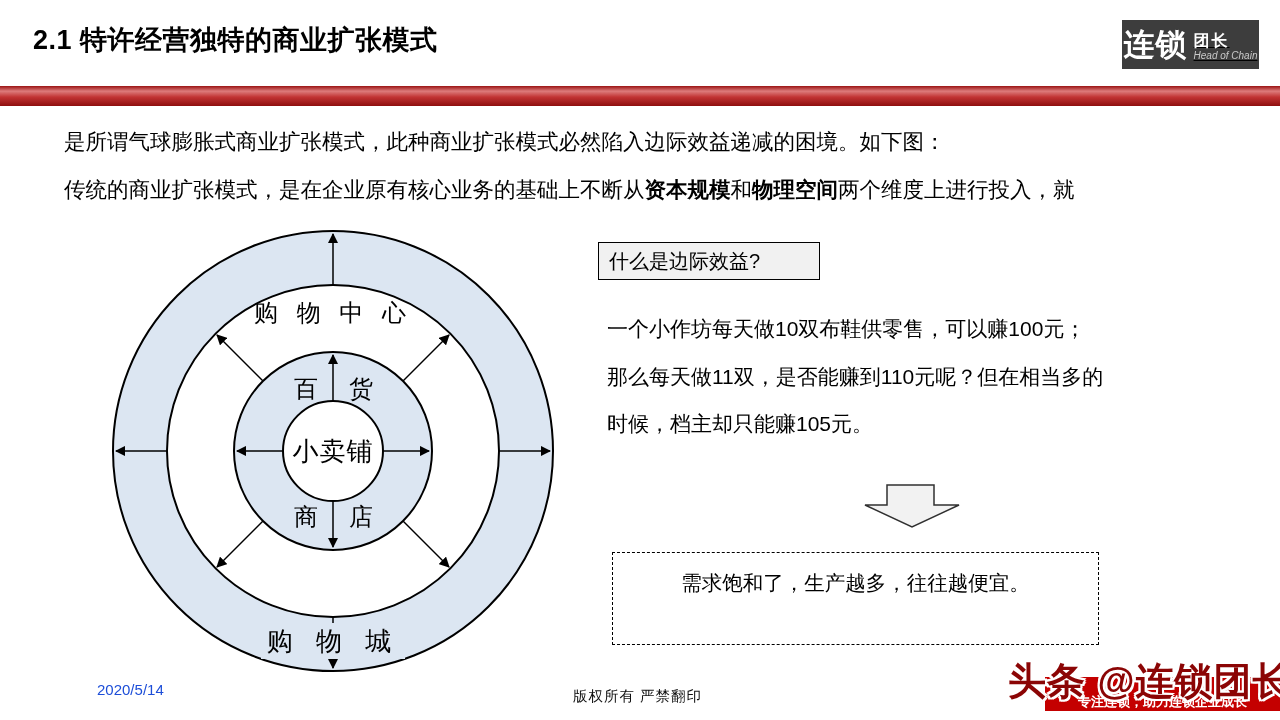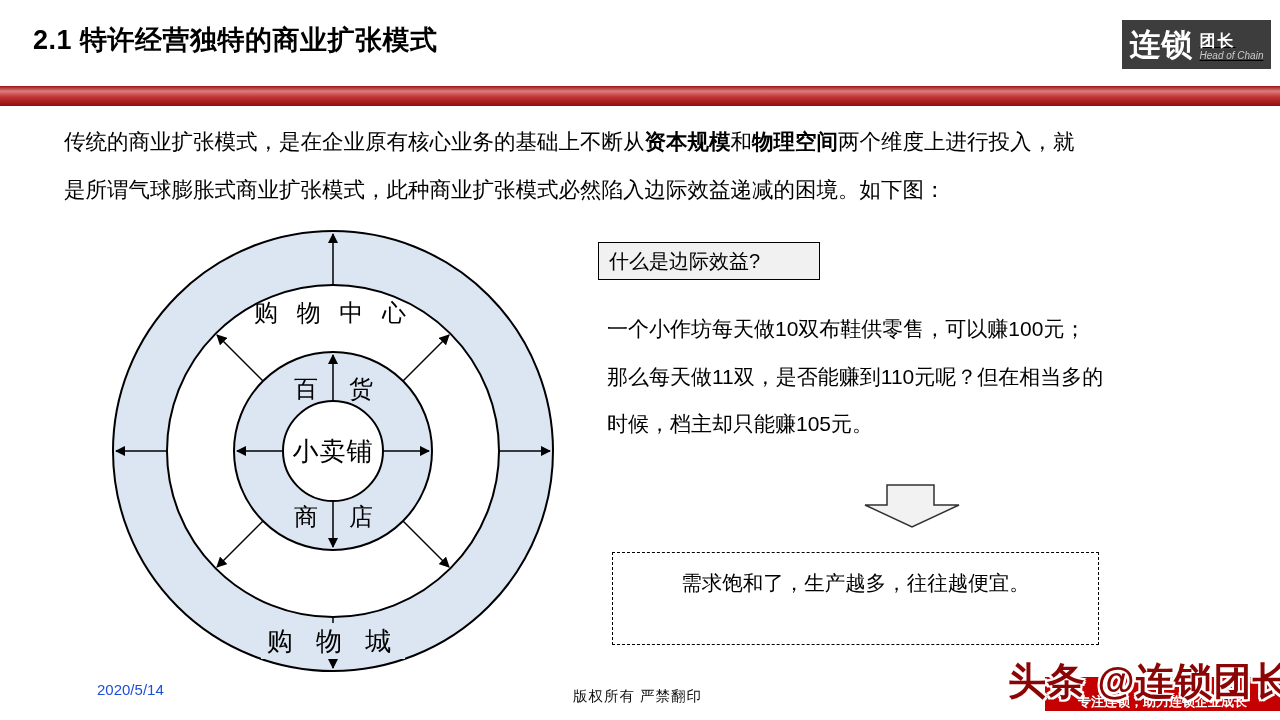--- a/index.html
+++ b/index.html
@@ -7,21 +7,21 @@
     width:1280px; height:720px; position:relative; overflow:hidden;
     background:#ffffff;
     font-family:"Liberation Sans", sans-serif;
     color:#000;
   }
   .title {
     position:absolute; left:33px; top:22px;
     font-size:27px; font-weight:bold; letter-spacing:0.5px;
   }
   .logo {
-    position:absolute; left:1122px; top:20px; width:149px; height:49px;
+    position:absolute; left:1122px; top:20px; width:137px; height:49px;
     background:#3d3d3d; display:flex; align-items:center; justify-content:center;
   }
   .logo-main { font-size:31px; font-weight:bold; color:#fff; line-height:1; letter-spacing:1px; }
   .logo-right { display:flex; flex-direction:column; align-items:flex-start; margin-left:6px; margin-top:4px;text-decoration:underline; }
   .logo-sub { font-size:16px; color:#fff; font-weight:bold; letter-spacing:2px; line-height:1.1; }
   .logo-tag { font-size:10px; color:#c9c9c9; font-style:italic; line-height:1.1; }
   .red-bar {
     position:absolute; left:0; top:86px; width:1280px; height:20px;
     background:linear-gradient(180deg,#9b1414 0%, #dd7c7c 26%, #c23434 55%, #8e0f0f 100%);
   }
@@ -71,22 +71,22 @@
   <span class="logo-main">连锁</span>
   <span class="logo-right">
     <span class="logo-sub">团长</span>
     <span class="logo-tag">Head of Chain</span>
   </span>
 </div>
 
 <div class="red-bar"></div>
 
 <div class="intro">
+  <div>是所谓气球膨胀式商业扩张模式，此种商业扩张模式必然陷入边际效益递减的困境。如下图：</div>
   <div><span>传统的商业扩张模式，是在企业原有核心业务的基础上不断从</span><b>资本规模</b><span>和</span><b>物理空间</b><span>两个维度上进行投入，就</span></div>
-  <div>是所谓气球膨胀式商业扩张模式，此种商业扩张模式必然陷入边际效益递减的困境。如下图：</div>
 </div>
 
 <svg class="diagram-svg" width="464" height="464" viewBox="0 0 464 464">
   <defs>
     <marker id="ah" viewBox="0 0 10 10" refX="9" refY="5" markerWidth="7" markerHeight="7" orient="auto">
       <path d="M0,0 L10,5 L0,10 z" fill="#000"></path>
     </marker>
   </defs>
 
   <circle cx="232" cy="232" r="220" fill="#dce6f2" stroke="#000" stroke-width="2"></circle>

